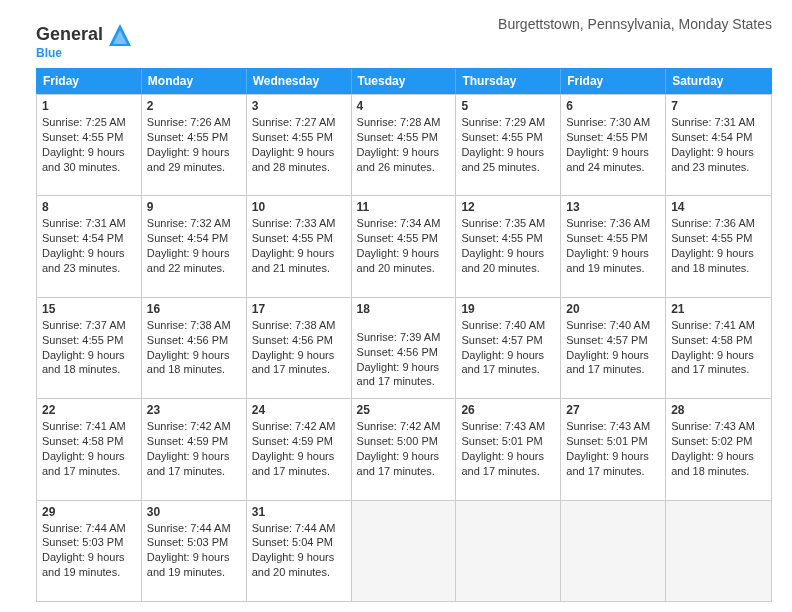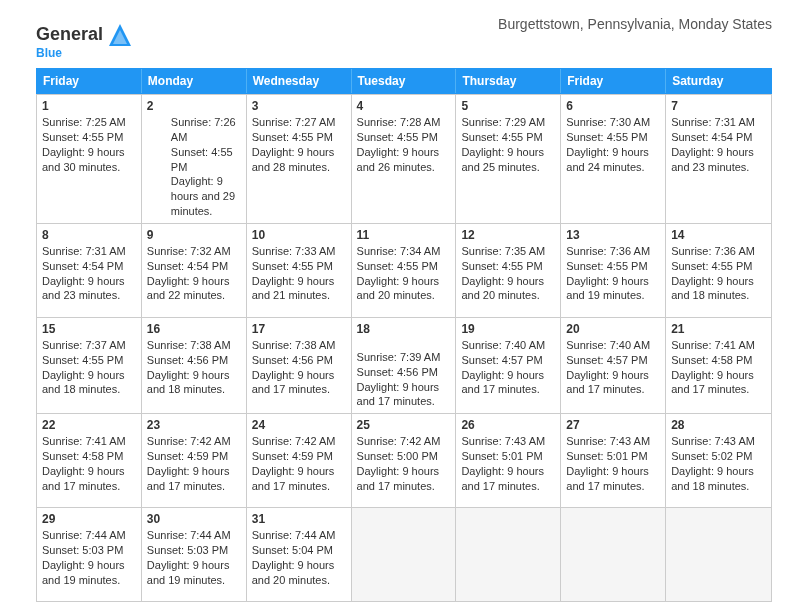--- a/index.html
+++ b/index.html
@@ -148,21 +148,21 @@
     <div class="cal-body">
     <div class="cal-row">
           <div class="cal-cell">
             <div class="day-num">1</div>
             <div class="cell-text" style="white-space: pre-line;">Sunrise: 7:25 AM
 Sunset: 4:55 PM
 Daylight: 9 hours and 30 minutes.</div>
           </div>
           <div class="cal-cell">
             <div class="day-num">2</div>
-            <div class="cell-text" style="white-space: pre-line; margin-left: 24px;">Sunrise: 7:26 AM
+            <div class="cell-text" style="white-space: pre-line;">Sunrise: 7:26 AM
 Sunset: 4:55 PM
 Daylight: 9 hours and 29 minutes.</div>
           </div>
           <div class="cal-cell">
             <div class="day-num">3</div>
             <div class="cell-text" style="white-space: pre-line;">Sunrise: 7:27 AM
 Sunset: 4:55 PM
 Daylight: 9 hours and 28 minutes.</div>
           </div>
           <div class="cal-cell">

